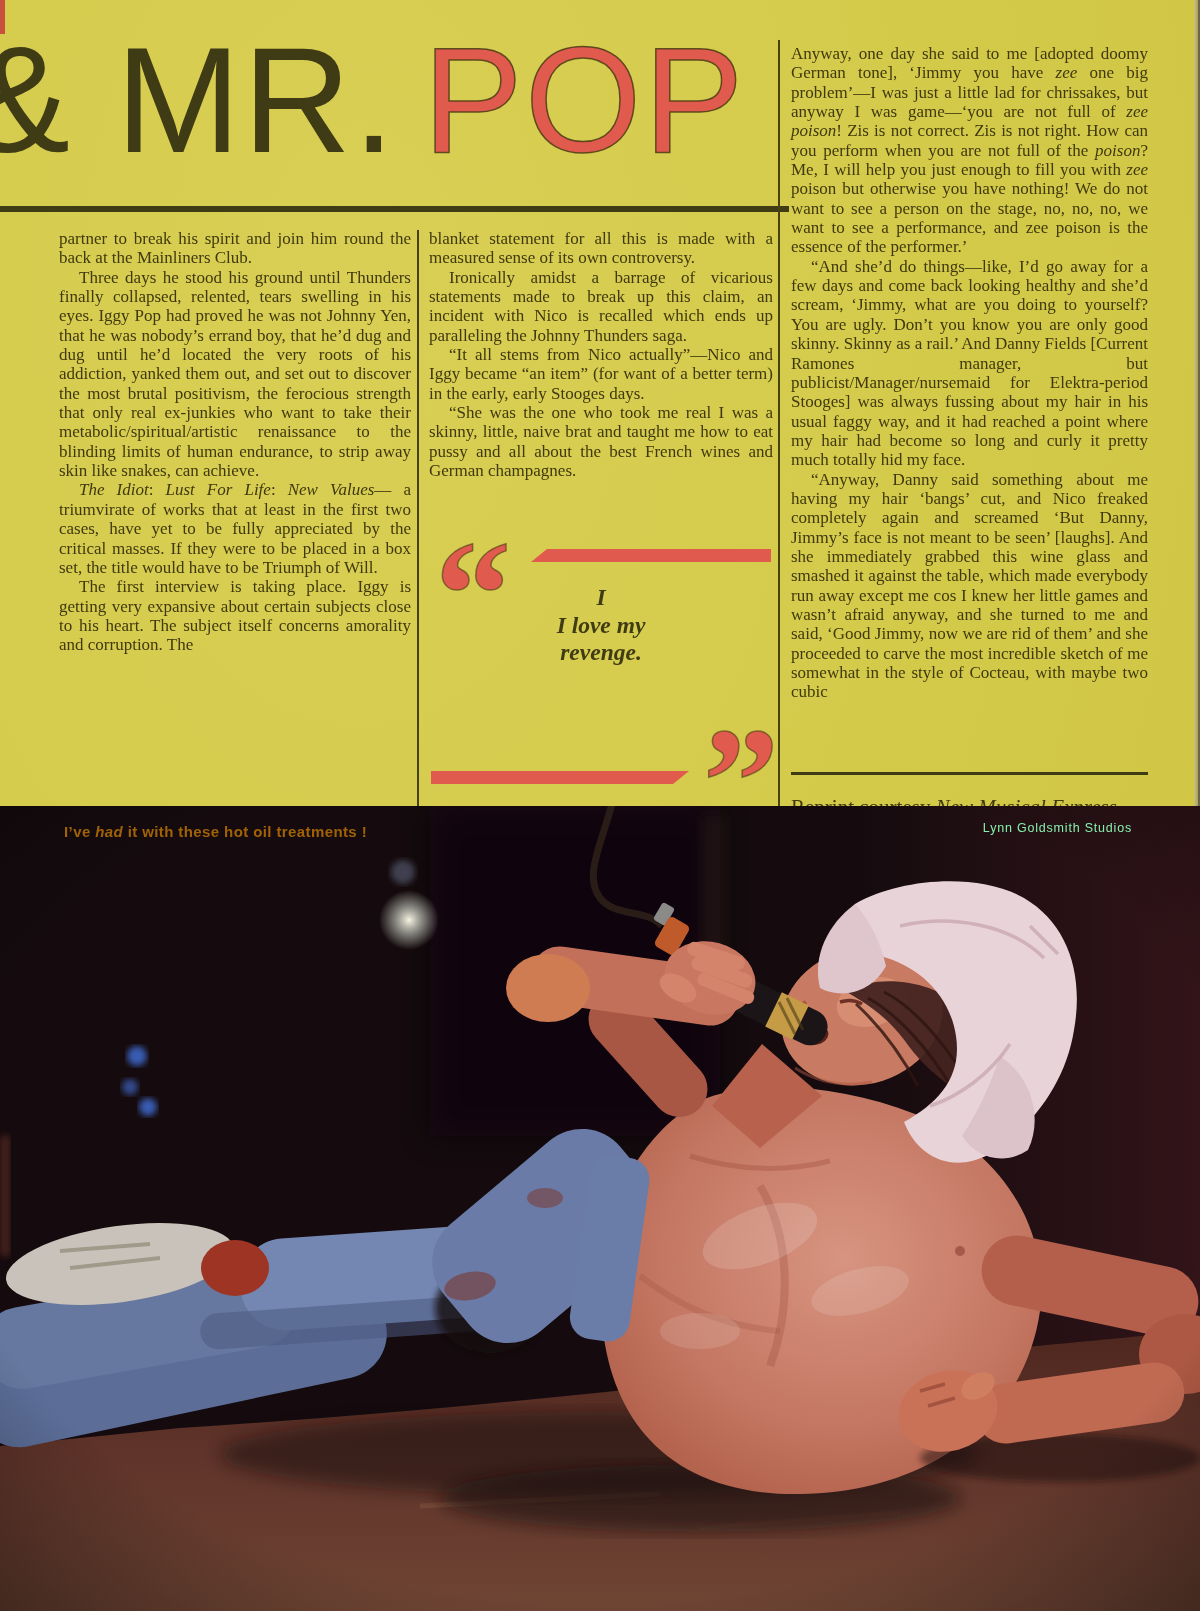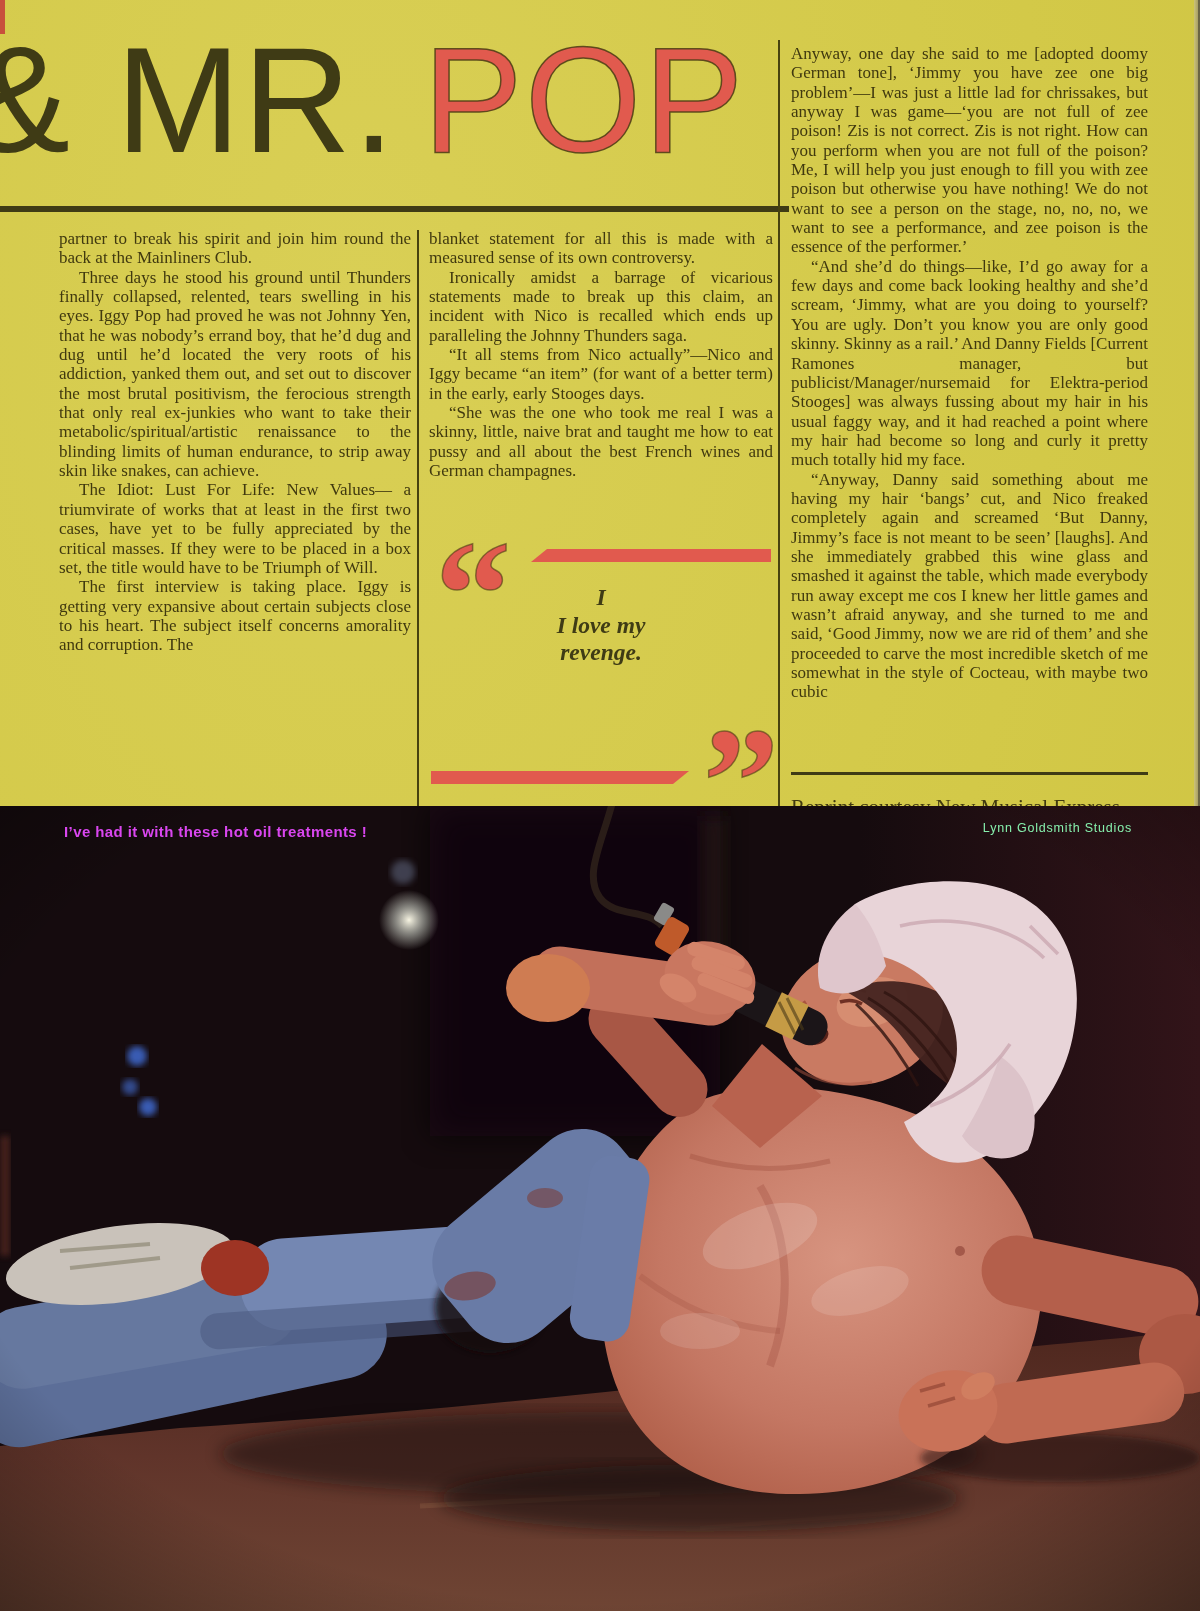--- a/index.html
+++ b/index.html
@@ -18,21 +18,21 @@
   .t-red { color:#e15a4e; margin-left:26px; -webkit-text-stroke:1.5px rgba(74,60,20,.85); }
   .title-rule { position:absolute; left:0; top:206px; width:789px; height:6px; background:#3f3b15; }
 
   .vrule { position:absolute; width:2px; background:#47420f; }
   .vrule-1 { left:417px; top:230px; height:578px; }
   .vrule-2 { left:778px; top:40px; height:768px; }
 
   .col { position:absolute; text-align:justify; color:#40390f; font-size:17px; line-height:19.35px; }
   .col p { margin:0; }
   .col p.ind { text-indent:20px; }
-  .it { }
+  .it { font-style:italic; }
   .col-1 { left:59px;  top:229px; width:352px; }
   .col-2 { left:429px; top:229px; width:344px; }
   .col-3 { left:791px; top:44px;  width:357px; }
 
   .pullquote { position:absolute; left:429px; top:540px; width:344px; height:268px; }
   .pq-mark { position:absolute; font-family:"Liberation Serif",serif; font-weight:bold;
     font-size:152px; line-height:1; color:#e15a4e; letter-spacing:-8px;
     -webkit-text-stroke:1.5px rgba(74,60,20,.6); }
   .pq-open  { left:6px; top:-22px; }
   .pq-close { right:2px; top:166px; }
@@ -42,21 +42,21 @@
     clip-path:polygon(0 0, 100% 0, calc(100% - 16px) 100%, 0 100%); }
   .pq-text { position:absolute; left:0; right:0; top:44px; text-align:center;
     font-weight:bold; font-style:italic; font-size:23.5px; line-height:27.5px; color:#3f3b15; }
 
   .reprint { position:absolute; left:791px; top:772px; width:357px;
     border-top:3px solid #3f3b15; padding-top:20px; font-size:21px; color:#40390f; }
 
   .photo { position:absolute; left:0; top:806px; width:1200px; height:805px; background:#140a0d; margin:0; }
   .photo svg { position:absolute; left:0; top:0; }
   .caption { position:absolute; left:64px; top:17px; font-family:"Liberation Sans",sans-serif;
-    font-weight:bold; font-size:15px; letter-spacing:.4px; color:#d946ef; }
+    font-weight:bold; font-size:15px; letter-spacing:.4px; color:#a16207; }
   .credit { position:absolute; right:68px; top:15px; font-family:"Liberation Sans",sans-serif;
     font-size:12.5px; letter-spacing:.8px; color:#86efac; }
 </style>
 </head>
 <body>
 
 <div class="page">
 
   <div class="corner-mark"></div>
   <div class="edge-right"></div>

